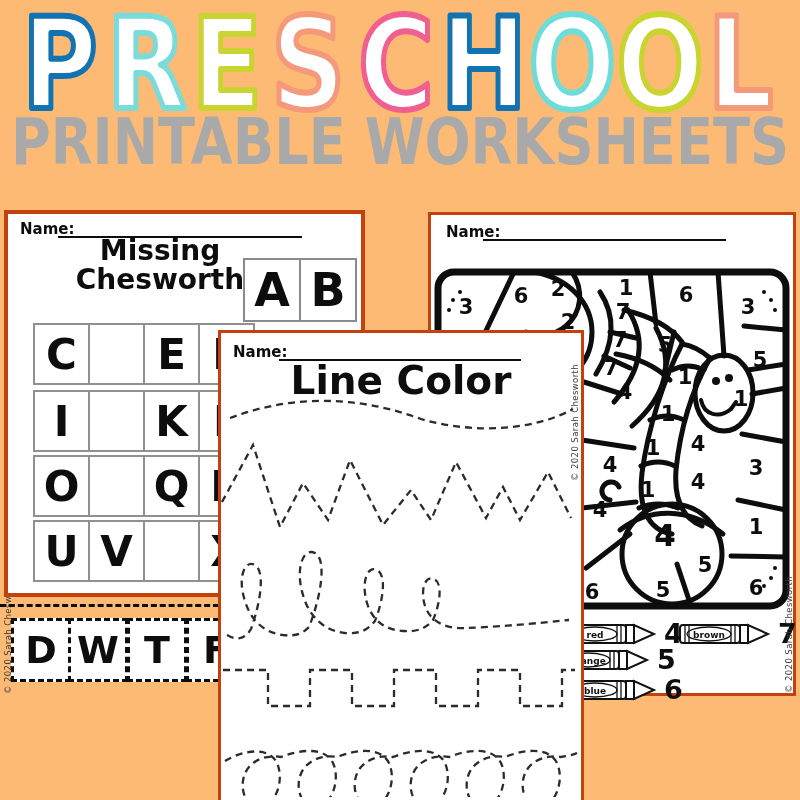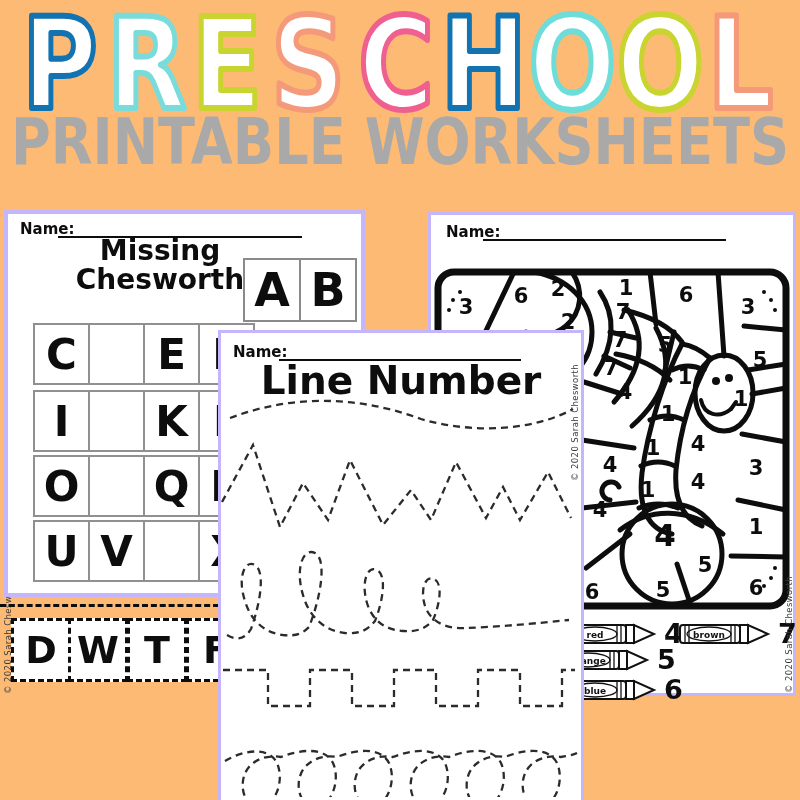--- a/index.html
+++ b/index.html
@@ -1,19 +1,19 @@
 <!DOCTYPE html>
 <html><head>
 <meta charset="utf-8">
 <style>
   html,body{margin:0;padding:0;background:#fff;}
   body{font-family:"DejaVu Sans",sans-serif;}
   #canvas{position:relative;width:800px;height:800px;overflow:hidden;background:#fdba74;}
 
-  .page{position:absolute;background:#fff;border:3px solid #c4b5fd;box-sizing:border-box;text-decoration:underline;}
+  .page{position:absolute;background:#fff;border:3px solid #c2410c;box-sizing:border-box;text-decoration:underline;}
   #sheet-missing{left:4px;top:210px;width:361px;height:387px;border-width:4px;z-index:1;}
   #sheet-color{left:428px;top:212px;width:368px;height:484px;z-index:1;}
   #sheet-trace{left:218px;top:330px;width:366px;height:474px;z-index:3;}
 
   .name-label{position:absolute;font-size:15px;font-weight:bold;color:#0d0d0d;}
   .name-line{position:absolute;height:0;border-bottom:2px solid #0d0d0d;}
   .sheet-title{position:absolute;font-weight:bold;color:#0d0d0d;text-align:center;line-height:1.05;}
   .ml-title{left:26px;top:22px;width:252px;font-size:28px;}
   .cbn-title{left:0;top:18px;width:362px;font-size:33px;}
   .lt-title{left:0;top:28px;width:360px;font-size:39px;}
@@ -274,21 +274,21 @@
       </svg>
       <span class="key-num">6</span>
     </div>
 
     <span class="copyright" style="left:353px;top:478px">© 2020 Sarah Chesworth</span>
   </div>
 
   <div id="sheet-trace" class="page">
     <span class="name-label" style="left:12px;top:10px">Name:</span>
     <div class="name-line" style="left:58px;top:26px;width:242px"></div>
-    <div class="sheet-title lt-title">Line Number</div>
+    <div class="sheet-title lt-title">Line Color</div>
 
     <svg width="360" height="464" viewBox="0 0 360 464" style="position:absolute;left:0;top:0;">
       <g fill="none" stroke="#2b2b2b" stroke-width="2.3" stroke-dasharray="7 5">
 
         <path d="M9,85 C70,62 135,62 200,86 C252,101 312,98 352,76"></path>
 
         <path d="M1,169 L32,112 L59,194 L82,150 L107,187 L129,127 L162,192 L190,157 L210,187 L235,129 L265,185 L282,154 L299,187 L327,139 L350,185"></path>
 
         <path d="M6,302 C16,308 24,306 30,296 C40,268 44,238 34,232 C24,226 16,244 24,268 C30,288 44,300 62,302
                  C74,303 80,302 88,294 C100,264 106,226 94,220 C82,214 74,236 82,262 C88,284 104,298 124,300

